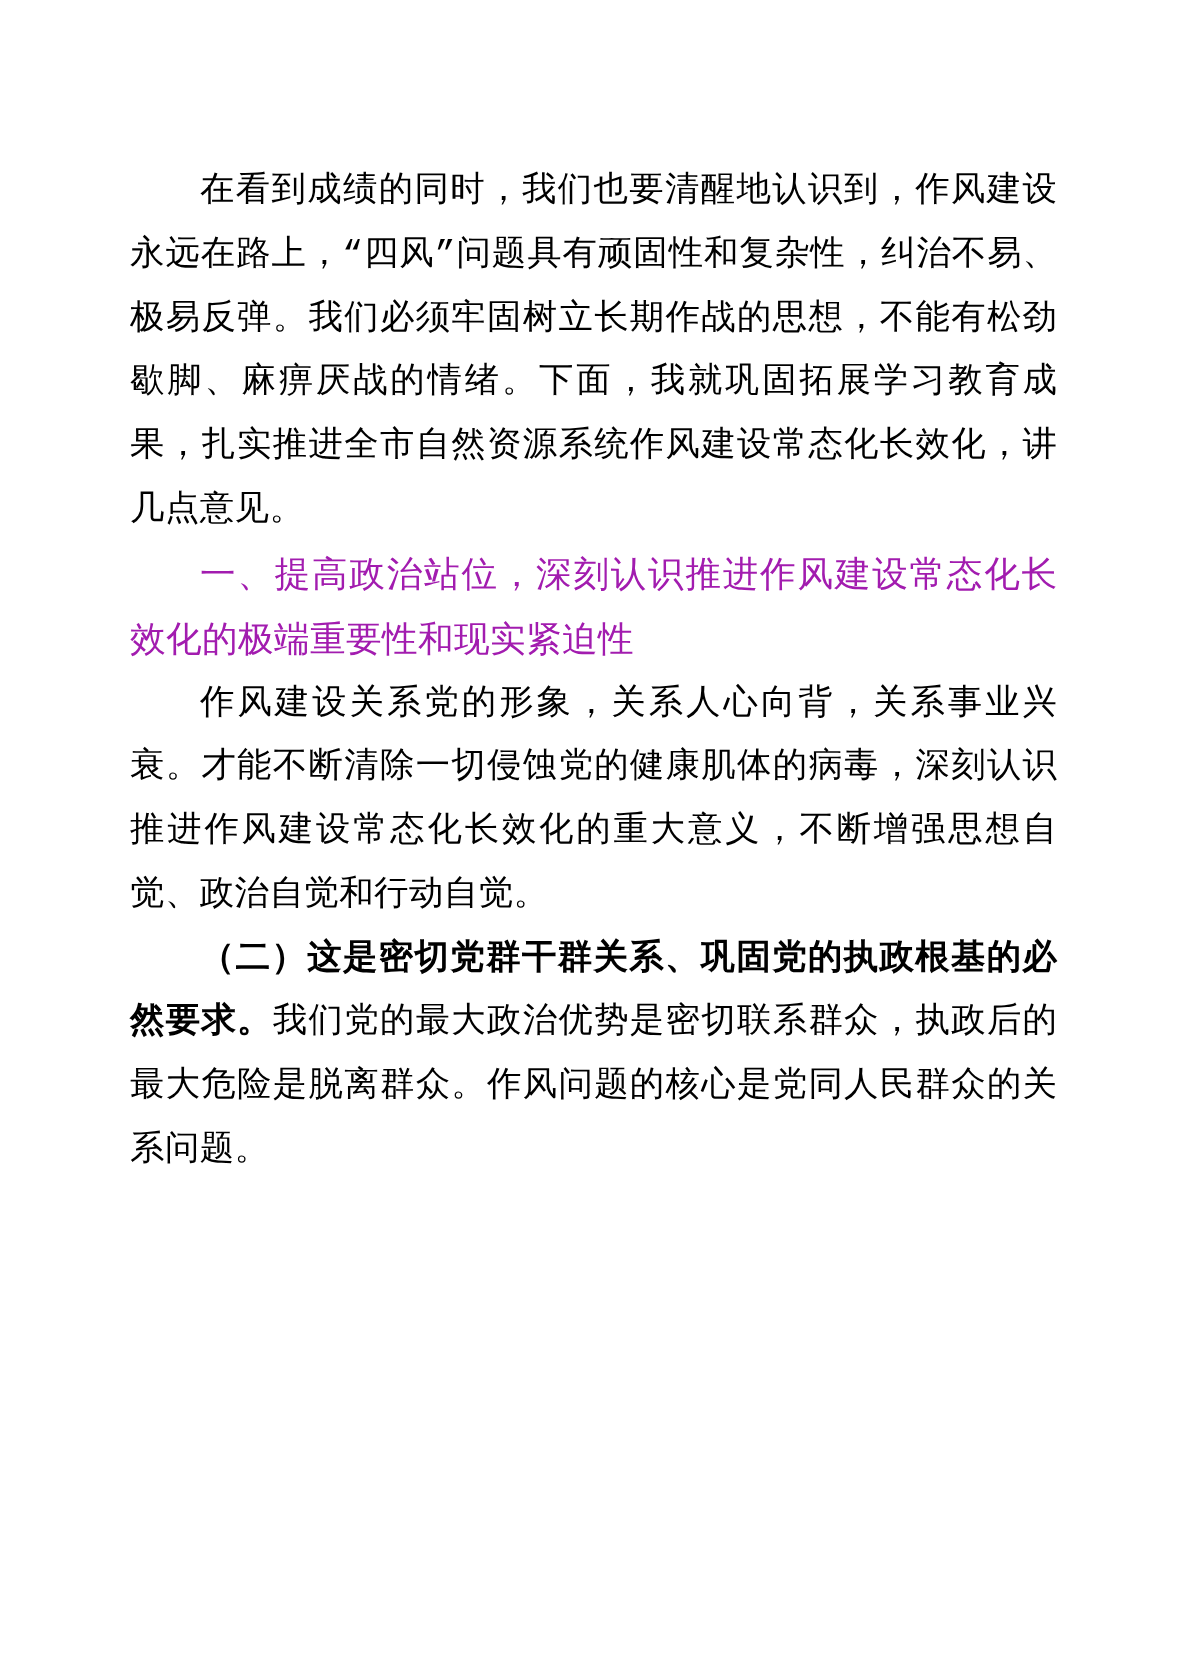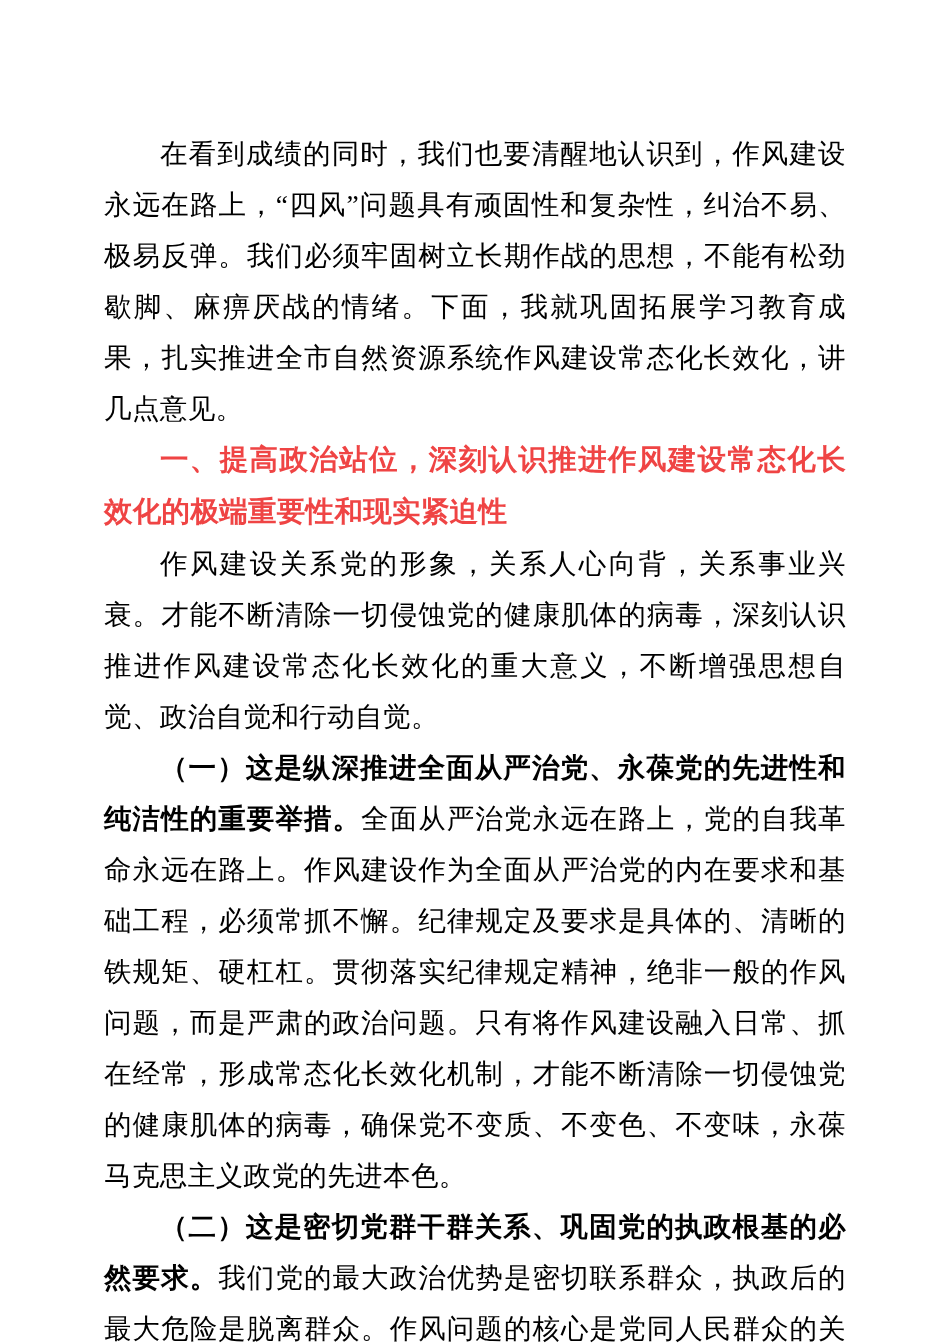--- a/index.html
+++ b/index.html
@@ -23,31 +23,31 @@
     width: 100%;
   }
   p.para {
     margin: 0 0 0 0;
     font-size: 27.5px;
     line-height: 51px;
     color: #000000;
     text-align: justify;
     text-justify: inter-ideograph;
     letter-spacing: 0.4px;
-    font-family: Liberation Serif, serif;
+    font-family: Liberation Mono, monospace;
   }
   p.indent {
     text-indent: 56px;
   }
   p.heading {
     margin: 0;
     font-size: 28.5px;
     line-height: 52px;
-    color: #ef4444;
-    font-weight: bold;
+    color: #a21caf;
+    font-weight: normal;
     text-align: justify;
     text-justify: inter-ideograph;
     letter-spacing: 0.3px;
     font-family: "DejaVu Sans", "Liberation Sans", sans-serif;
   }
   p.heading.indent {
     text-indent: 56px;
   }
   .sub-lead {
     font-weight: bold;
@@ -58,18 +58,17 @@
 
 <div class="page">
   <div class="doc-body">
 
     <p class="para indent">在看到成绩的同时，我们也要清醒地认识到，作风建设永远在路上，“四风”问题具有顽固性和复杂性，纠治不易、极易反弹。我们必须牢固树立长期作战的思想，不能有松劲歇脚、麻痹厌战的情绪。下面，我就巩固拓展学习教育成果，扎实推进全市自然资源系统作风建设常态化长效化，讲几点意见。</p>
 
     <p class="heading indent">一、提高政治站位，深刻认识推进作风建设常态化长效化的极端重要性和现实紧迫性</p>
 
     <p class="para indent">作风建设关系党的形象，关系人心向背，关系事业兴衰。才能不断清除一切侵蚀党的健康肌体的病毒，深刻认识推进作风建设常态化长效化的重大意义，不断增强思想自觉、政治自觉和行动自觉。</p>
 
-    <p class="para indent"><span class="sub-lead">（一）这是纵深推进全面从严治党、永葆党的先进性和纯洁性的重要举措。</span><span>全面从严治党永远在路上，党的自我革命永远在路上。作风建设作为全面从严治党的内在要求和基础工程，必须常抓不懈。纪律规定及要求是具体的、清晰的铁规矩、硬杠杠。贯彻落实纪律规定精神，绝非一般的作风问题，而是严肃的政治问题。只有将作风建设融入日常、抓在经常，形成常态化长效化机制，才能不断清除一切侵蚀党的健康肌体的病毒，确保党不变质、不变色、不变味，永葆马克思主义政党的先进本色。</span></p>
 
     <p class="para indent"><span class="sub-lead">（二）这是密切党群干群关系、巩固党的执政根基的必然要求。</span><span>我们党的最大政治优势是密切联系群众，执政后的最大危险是脱离群众。作风问题的核心是党同人民群众的关系问题。</span></p>
 
   </div>
 </div>
 
 </body></html>

